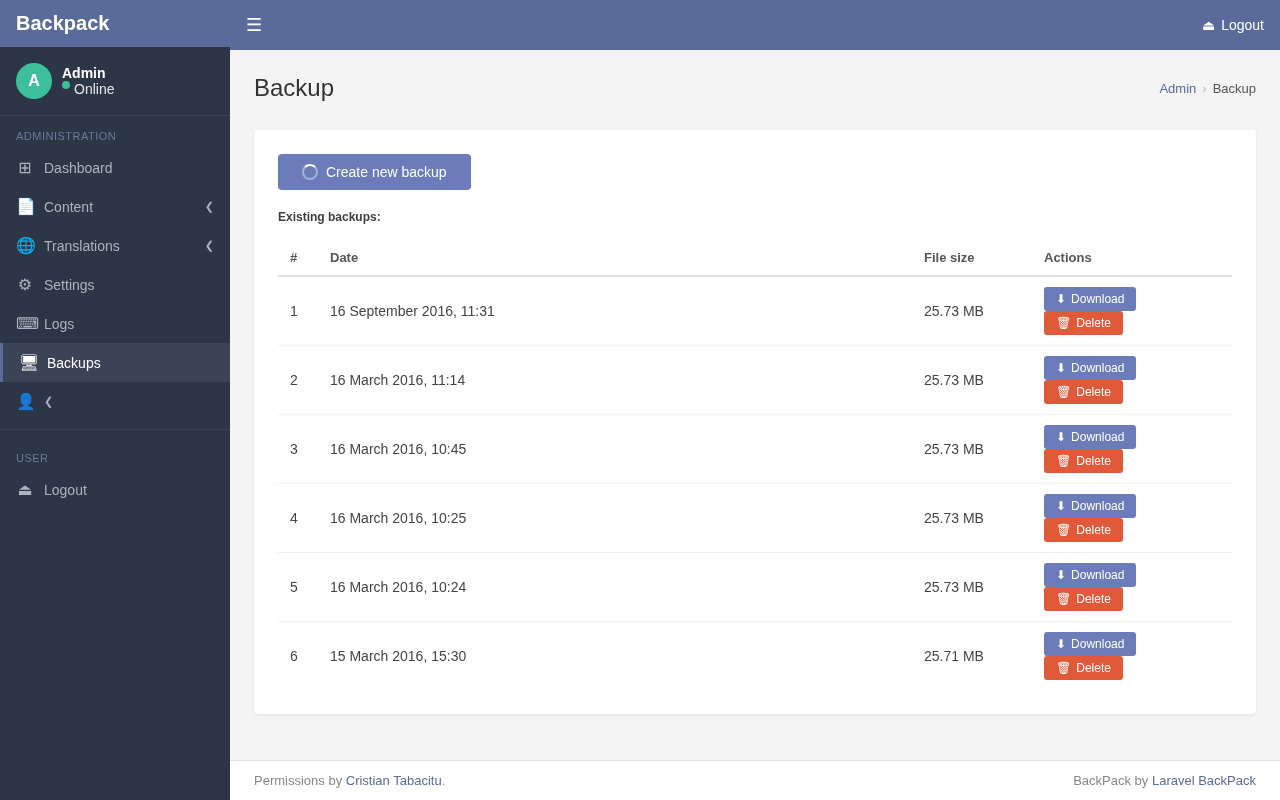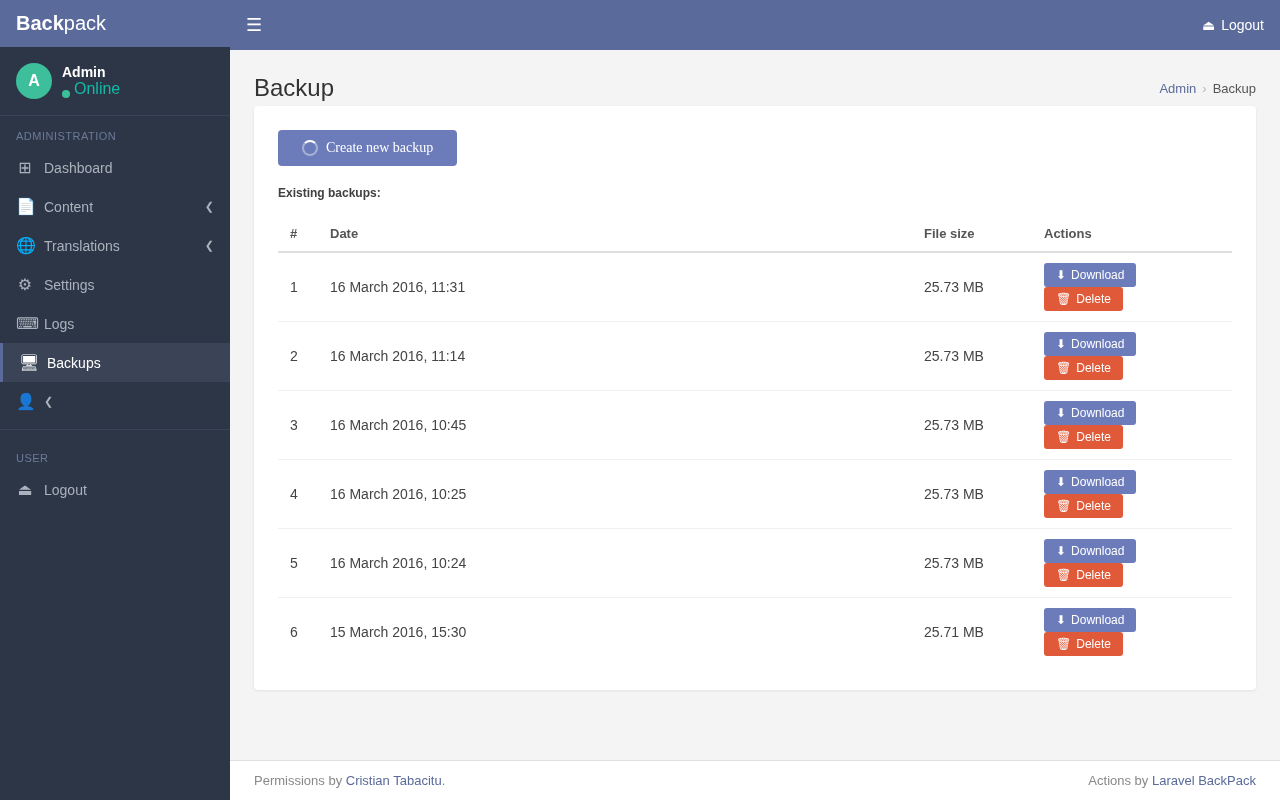--- a/index.html
+++ b/index.html
@@ -5,26 +5,26 @@
     * { box-sizing: border-box; margin: 0; padding: 0; }
     body { font-family: 'Helvetica Neue', Arial, sans-serif; font-size: 14px; background: #f4f4f4; display: flex; flex-direction: column; min-height: 100vh; }
 
     
     .app-wrapper { display: flex; flex: 1; min-height: 100vh; }
 
     
     .sidebar { width: 230px; background: #2d3646; color: #aab2bd; flex-shrink: 0; display: flex; flex-direction: column; }
     .sidebar-brand { background: #5a6a9a; padding: 12px 16px; display: flex; align-items: center; }
     .sidebar-brand-text { color: #fff; font-size: 20px; font-weight: bold; }
-    .sidebar-brand-text span { font-weight: 400; margin-top: 15px; }
+    .sidebar-brand-text span { font-weight: 700; margin-top: 15px; }
     .sidebar-user { padding: 16px; display: flex; align-items: center; gap: 10px; border-bottom: 1px solid #3a4456; }
     .avatar { width: 36px; height: 36px; border-radius: 50%; background: #3dbf9b; display: flex; align-items: center; justify-content: center; color: white; font-weight: bold; font-size: 16px; flex-shrink: 0; }
     .user-info { display: flex; flex-direction: column; }
     .user-name { color: #fff; font-weight: bold; font-size: 14px; }
-    .user-status { display: flex; align-items: flex-end; gap: 4px; font-size: 16px; color: #14b8a6; }
+    .user-status { display: flex; align-items: flex-start; gap: 4px; font-size: 14px; color: #e5e5e5; }
     .status-dot { width: 8px; height: 8px; border-radius: 50%; background: #3dbf9b; }
     .sidebar-section-label { font-size: 11px; color: #6b7a99; text-transform: uppercase; padding: 14px 16px 6px; letter-spacing: 0.5px; }
     .sidebar-item { display: flex; align-items: center; padding: 10px 16px; cursor: pointer; color: #aab2bd; gap: 10px; transition: background 0.15s; position: relative; }
     .sidebar-item.active { background: #3a4456; color: #fff; border-left: 3px solid #5a6a9a; }
     .sidebar-item-icon { font-size: 16px; width: 18px; text-align: center; }
     .sidebar-item-label { flex: 1; }
     .sidebar-item-arrow { font-size: 11px; }
     .sidebar-divider { border: none; border-top: 1px solid #3a4456; margin: 8px 0; }
 
     
@@ -32,31 +32,31 @@
     .topbar-left { display: flex; align-items: center; gap: 12px; }
     .menu-toggle { color: white; font-size: 18px; cursor: pointer; background: none; border: none; }
     .topbar-right { display: flex; align-items: center; gap: 8px; }
     .logout-btn { color: white; font-size: 14px; cursor: pointer; display: flex; align-items: center; gap: 6px; background: none; border: none; text-decoration: none; }
 
     
     .main-wrapper { display: flex; flex-direction: column; flex: 1; }
     .main-content { flex: 1; padding: 24px; background: #f4f4f4; }
 
     
-    .page-header { display: flex; align-items: center; justify-content: space-between; margin-bottom: 4px; }
+    .page-header { display: flex; align-items: center; justify-content: space-between; margin-bottom: 28px; }
     .page-title { font-size: 24px; font-weight: 400; color: #333; }
     .breadcrumb { display: flex; align-items: center; gap: 6px; font-size: 13px; color: #888; }
     .breadcrumb-sep { color: #bbb; }
     .breadcrumb-current { color: #555; }
 
     
     .card { background: white; border-radius: 4px; padding: 24px; box-shadow: 0 1px 3px rgba(0,0,0,0.08); }
 
     
-    .create-backup-btn { background: #6c7cba; color: white; border: none; padding: 10px 24px; border-radius: 4px; cursor: pointer; font-size: 14px; display: flex; align-items: center; gap: 8px; margin-bottom: 20px; font-family: Liberation Serif, serif; }
+    .create-backup-btn { background: #6c7cba; color: white; border: none; padding: 10px 24px; border-radius: 4px; cursor: pointer; font-size: 14px; display: flex; align-items: center; gap: 8px; margin-bottom: 20px; }
     .create-backup-btn .spinner { display: inline-block; width: 16px; height: 16px; border: 2px solid rgba(255,255,255,0.4); border-top-color: white; border-radius: 50%; animation: spin 0.8s linear infinite; }
     @keyframes spin { to { transform: rotate(360deg); } }
 
     
     .section-title { font-size: 12px; font-weight: 700; color: #404040; margin-bottom: 16px; }
     table { width: 100%; border-collapse: collapse; }
     thead tr { border-bottom: 2px solid #e0e0e0; }
     th { text-align: left; padding: 10px 12px; font-size: 13px; color: #555; font-weight: 600; }
     td { padding: 10px 12px; font-size: 14px; color: #444; border-bottom: 1px solid #f0f0f0; }
     tr:last-child td { border-bottom: none; }
@@ -176,21 +176,21 @@
             <tr>
               <th class="col-num">#</th>
               <th class="col-date">Date</th>
               <th class="col-size">File size</th>
               <th class="col-actions">Actions</th>
             </tr>
           </thead>
           <tbody id="backup-rows">
           <tr>
       <td>1</td>
-      <td>16 March 2016, 11:31</td>
+      <td>16 September 2016, 11:31</td>
       <td>25.73 MB</td>
       <td>
         <button class="btn-download">
           <span>⬇</span>
           <span>Download</span>
         </button>
         <button class="btn-delete">
           <span>🗑</span>
           <span>Delete</span>
         </button>
@@ -274,17 +274,17 @@
             </tbody>
         </table>
       </div>
     </main>
 
     <footer class="footer">
       <span>
         <span>Permissions by </span><a href="#">Cristian Tabacitu</a><span>.</span>
       </span>
       <span>
-        <span>Actions by </span><a href="#">Laravel BackPack</a>
+        <span>BackPack by </span><a href="#">Laravel BackPack</a>
       </span>
     </footer>
   </div>
 </div>
 
 </body></html>

